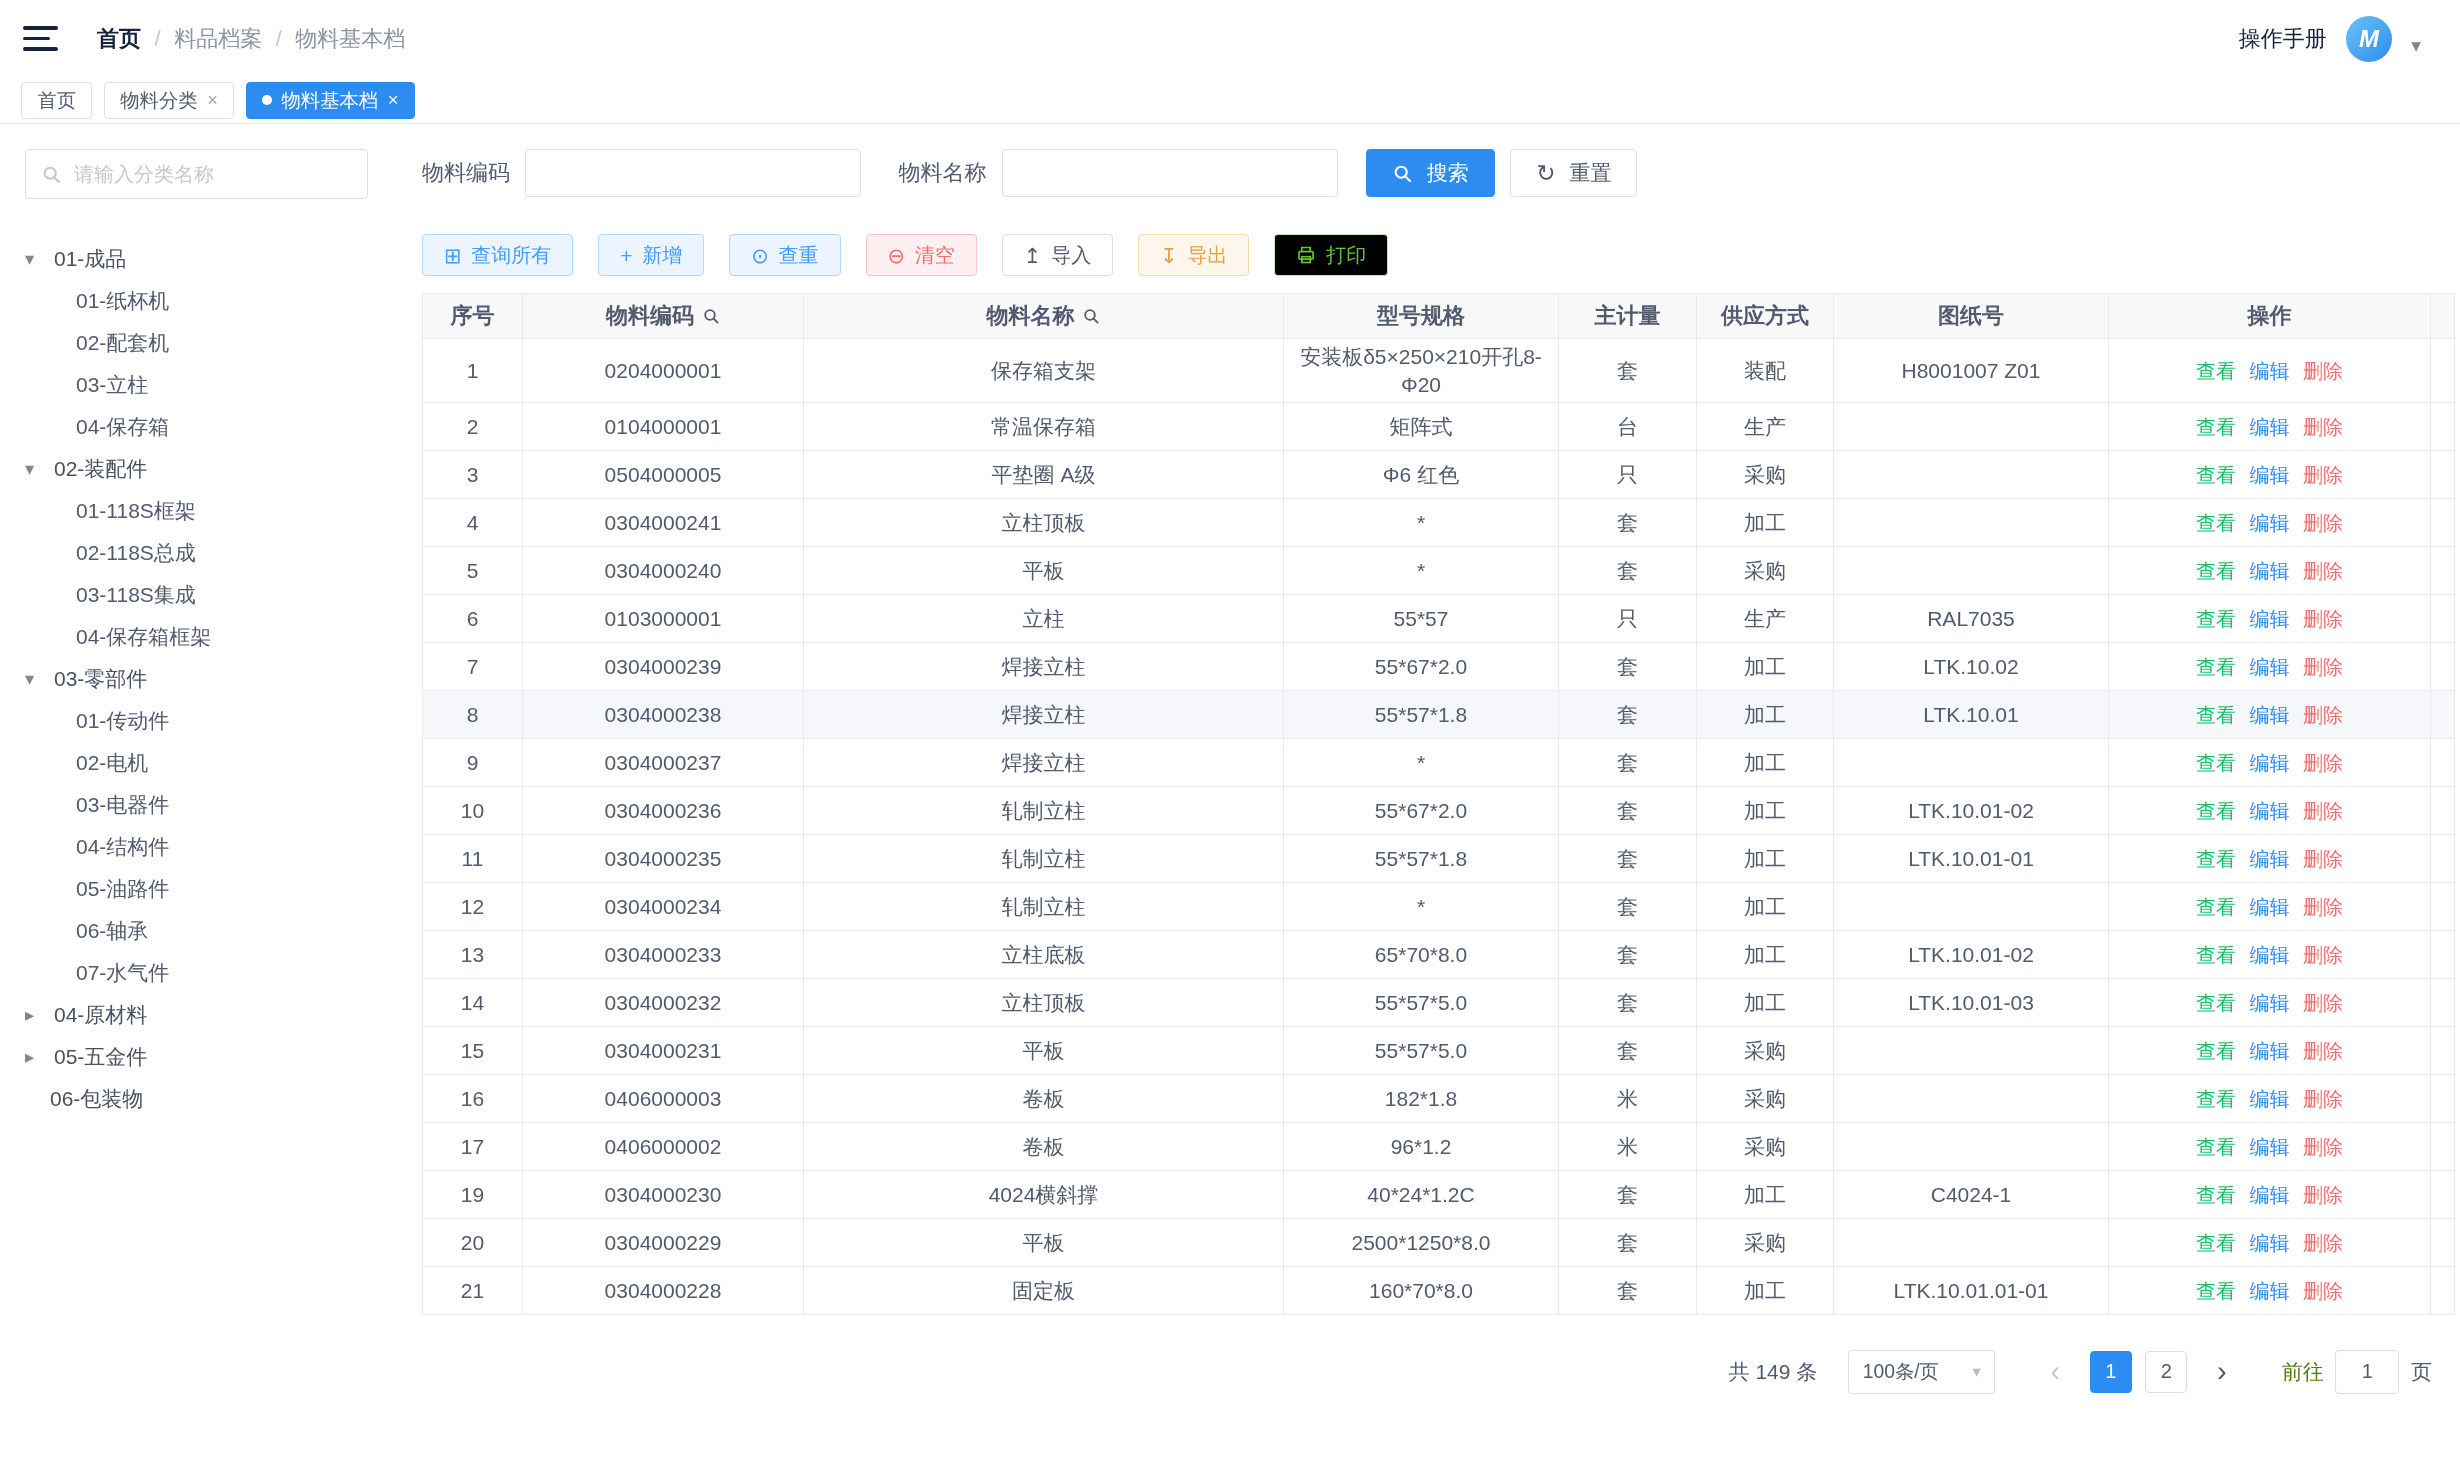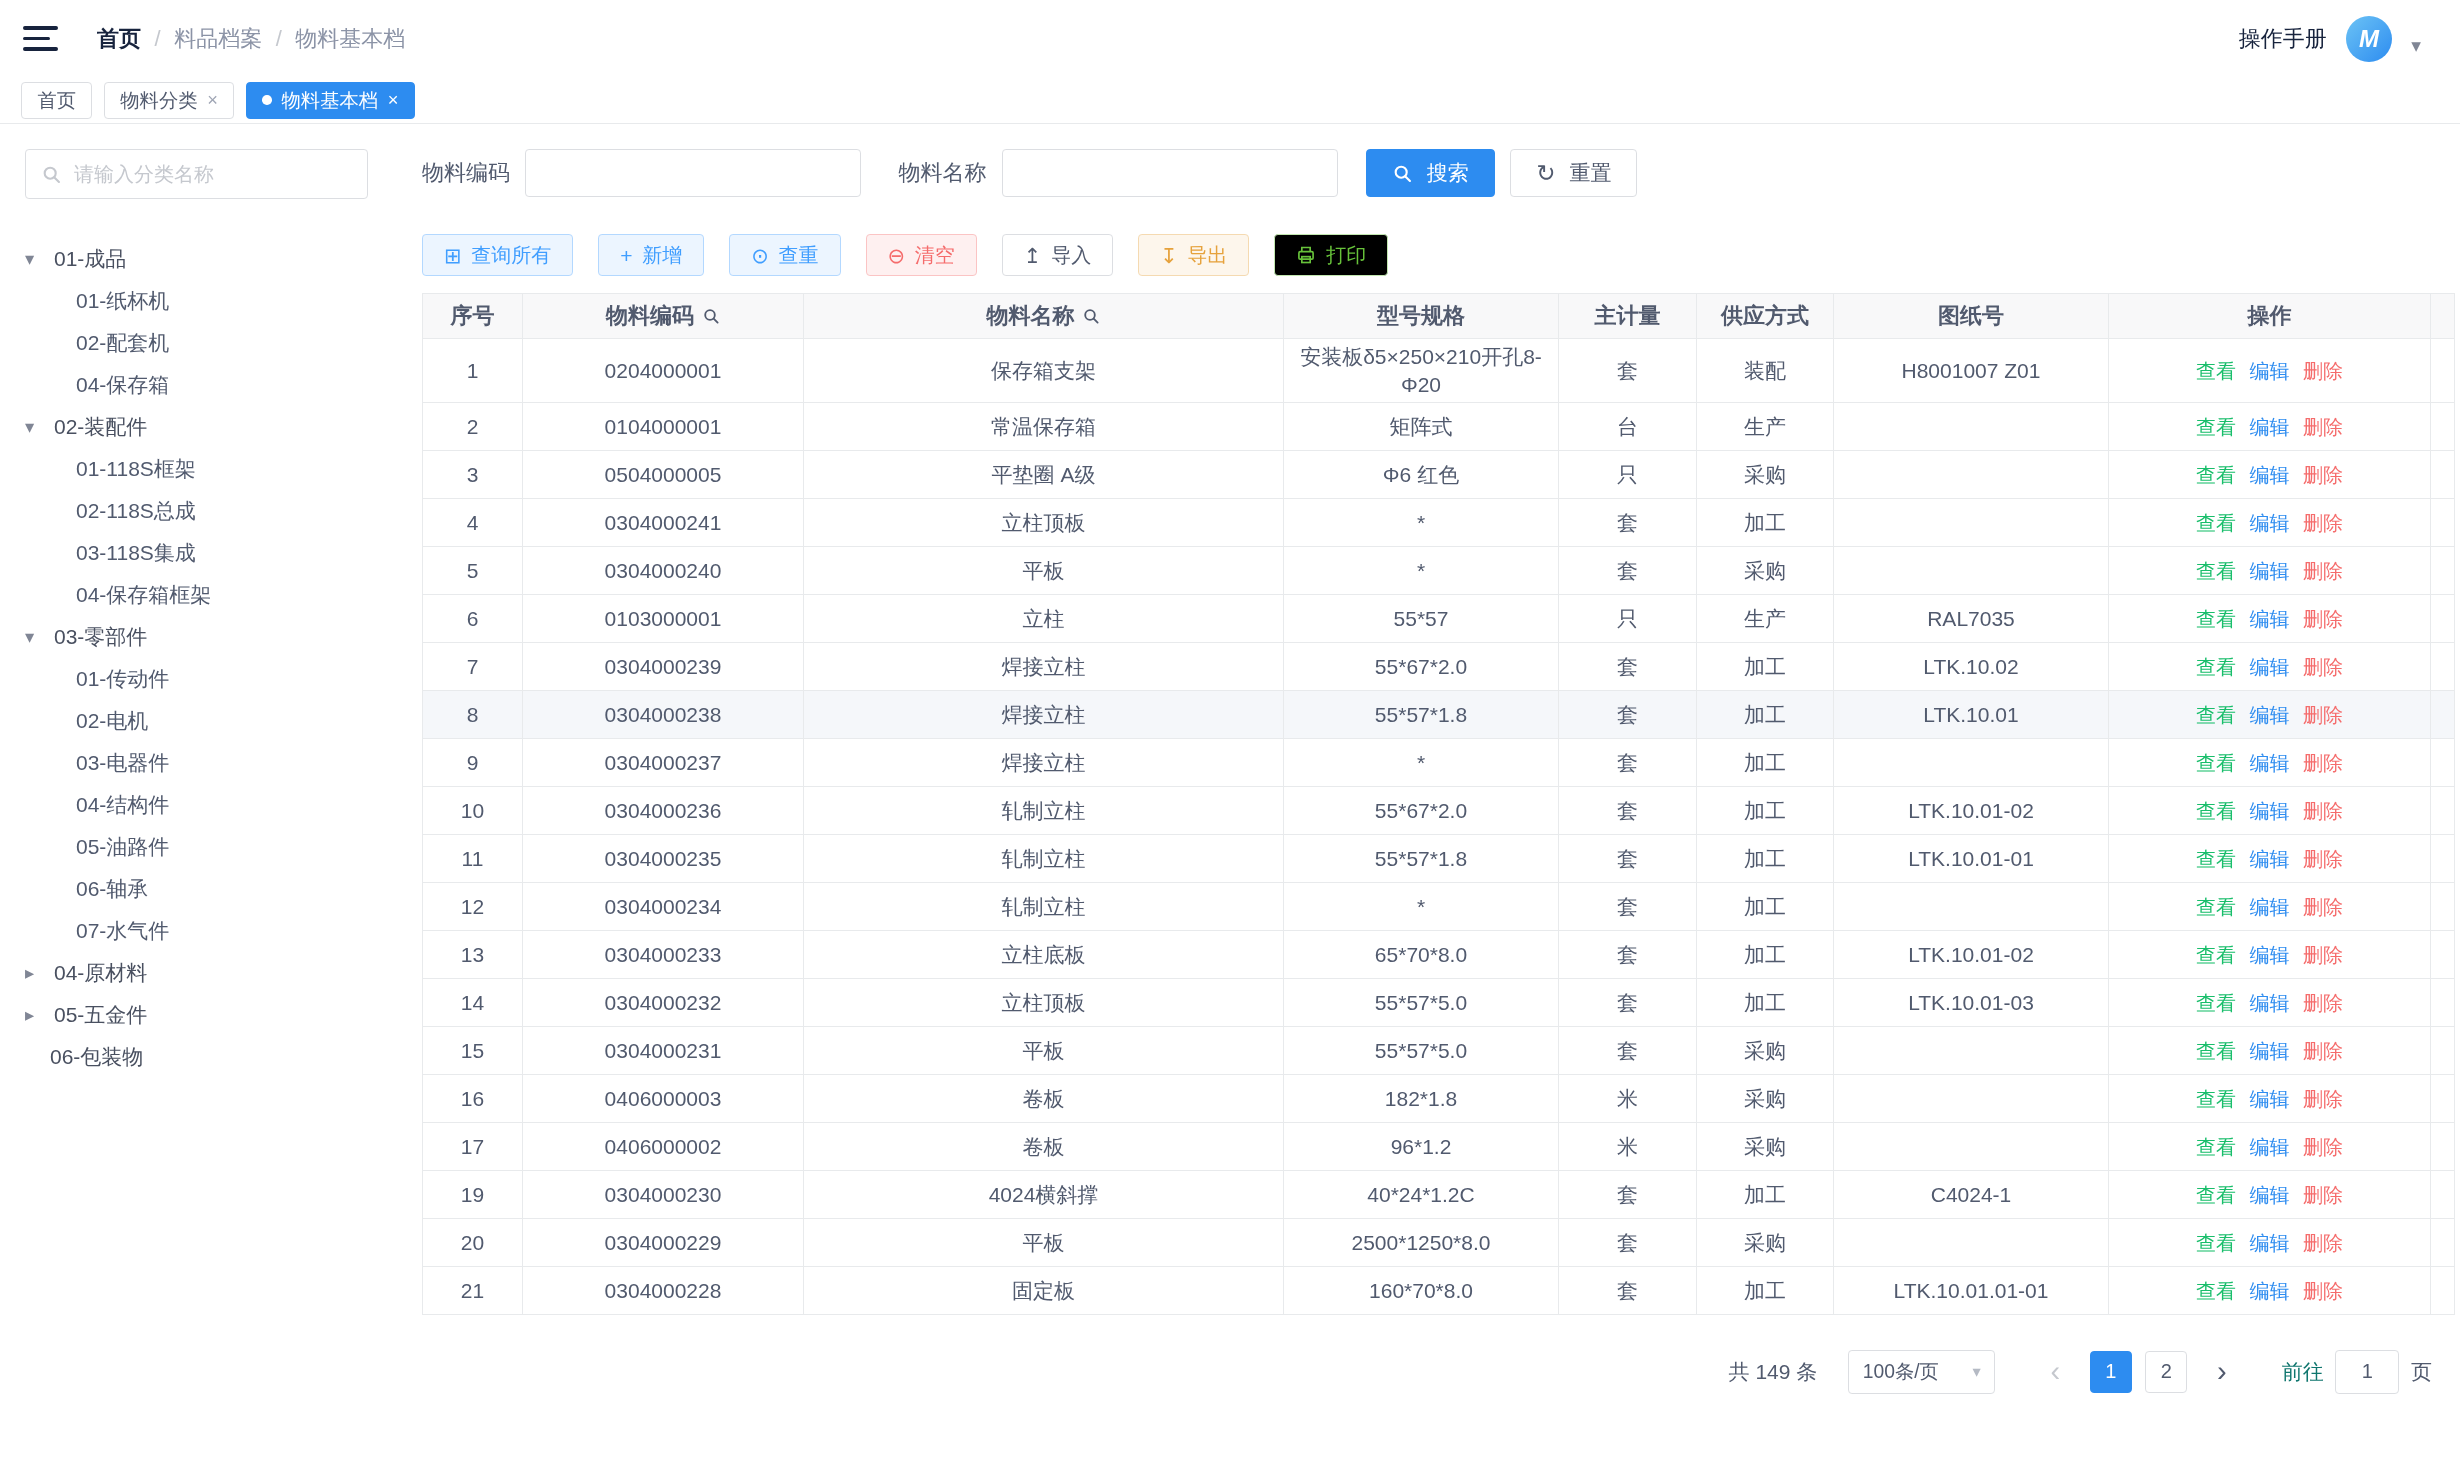--- a/index.html
+++ b/index.html
@@ -94,21 +94,21 @@
            align-items:center; justify-content:space-between; padding:0 13.5px; font-size:19.3px; color:#515a6e; cursor:pointer; }
   .psize .caret { color:#b5bac4; font-size:16.4px; }
   .pages { display:flex; align-items:center; gap:13.5px; margin-left:39px; }
   .parrow { width:42px; height:42px; display:flex; align-items:center; justify-content:center; font-size:29px;
             cursor:pointer; border-radius:3.9px; }
   .parrow.prev { color:#c5c8ce; }
   .parrow.next { color:#515a6e; }
   .pnum { width:42px; height:42px; display:flex; align-items:center; justify-content:center; font-size:20px;
           border:1px solid #dcdee2; border-radius:3.9px; background:#fff; color:#515a6e; cursor:pointer; }
   .pnum.active { background:var(--primary); border-color:var(--primary); color:#fff; }
-  .goto-label { margin-left:39px; font-size:21px; color:#0f766e; }
+  .goto-label { margin-left:39px; font-size:21px; color:#4d7c0f; }
   .goto { width:64px; height:44px; margin:0 11.6px; border:1px solid #dcdee2; border-radius:3.9px; text-align:center;
           font-size:20px; font-family:inherit; outline:none; color:#515a6e; }
   .goto-suffix { font-size:21px; color:#515a6e; }
 </style>
 </head>
 <body>
 
 <header class="topbar">
   <div class="hamburger">
       <span></span>
@@ -157,20 +157,21 @@
         </span>
       <input placeholder="请输入分类名称" style="">
     </div>
     <div class="tree">
         <div class="tnode">
           <span class="tcaret">▾</span>
           <span>01-成品</span>
         </div>
         <div class="tchild">01-纸杯机</div>
         <div class="tchild">02-配套机</div>
+        <div class="tchild">03-立柱</div>
         <div class="tchild">04-保存箱</div>
         <div class="tnode">
           <span class="tcaret">▾</span>
           <span>02-装配件</span>
         </div>
         <div class="tchild">01-118S框架</div>
         <div class="tchild">02-118S总成</div>
         <div class="tchild">03-118S集成</div>
         <div class="tchild">04-保存箱框架</div>
         <div class="tnode">

